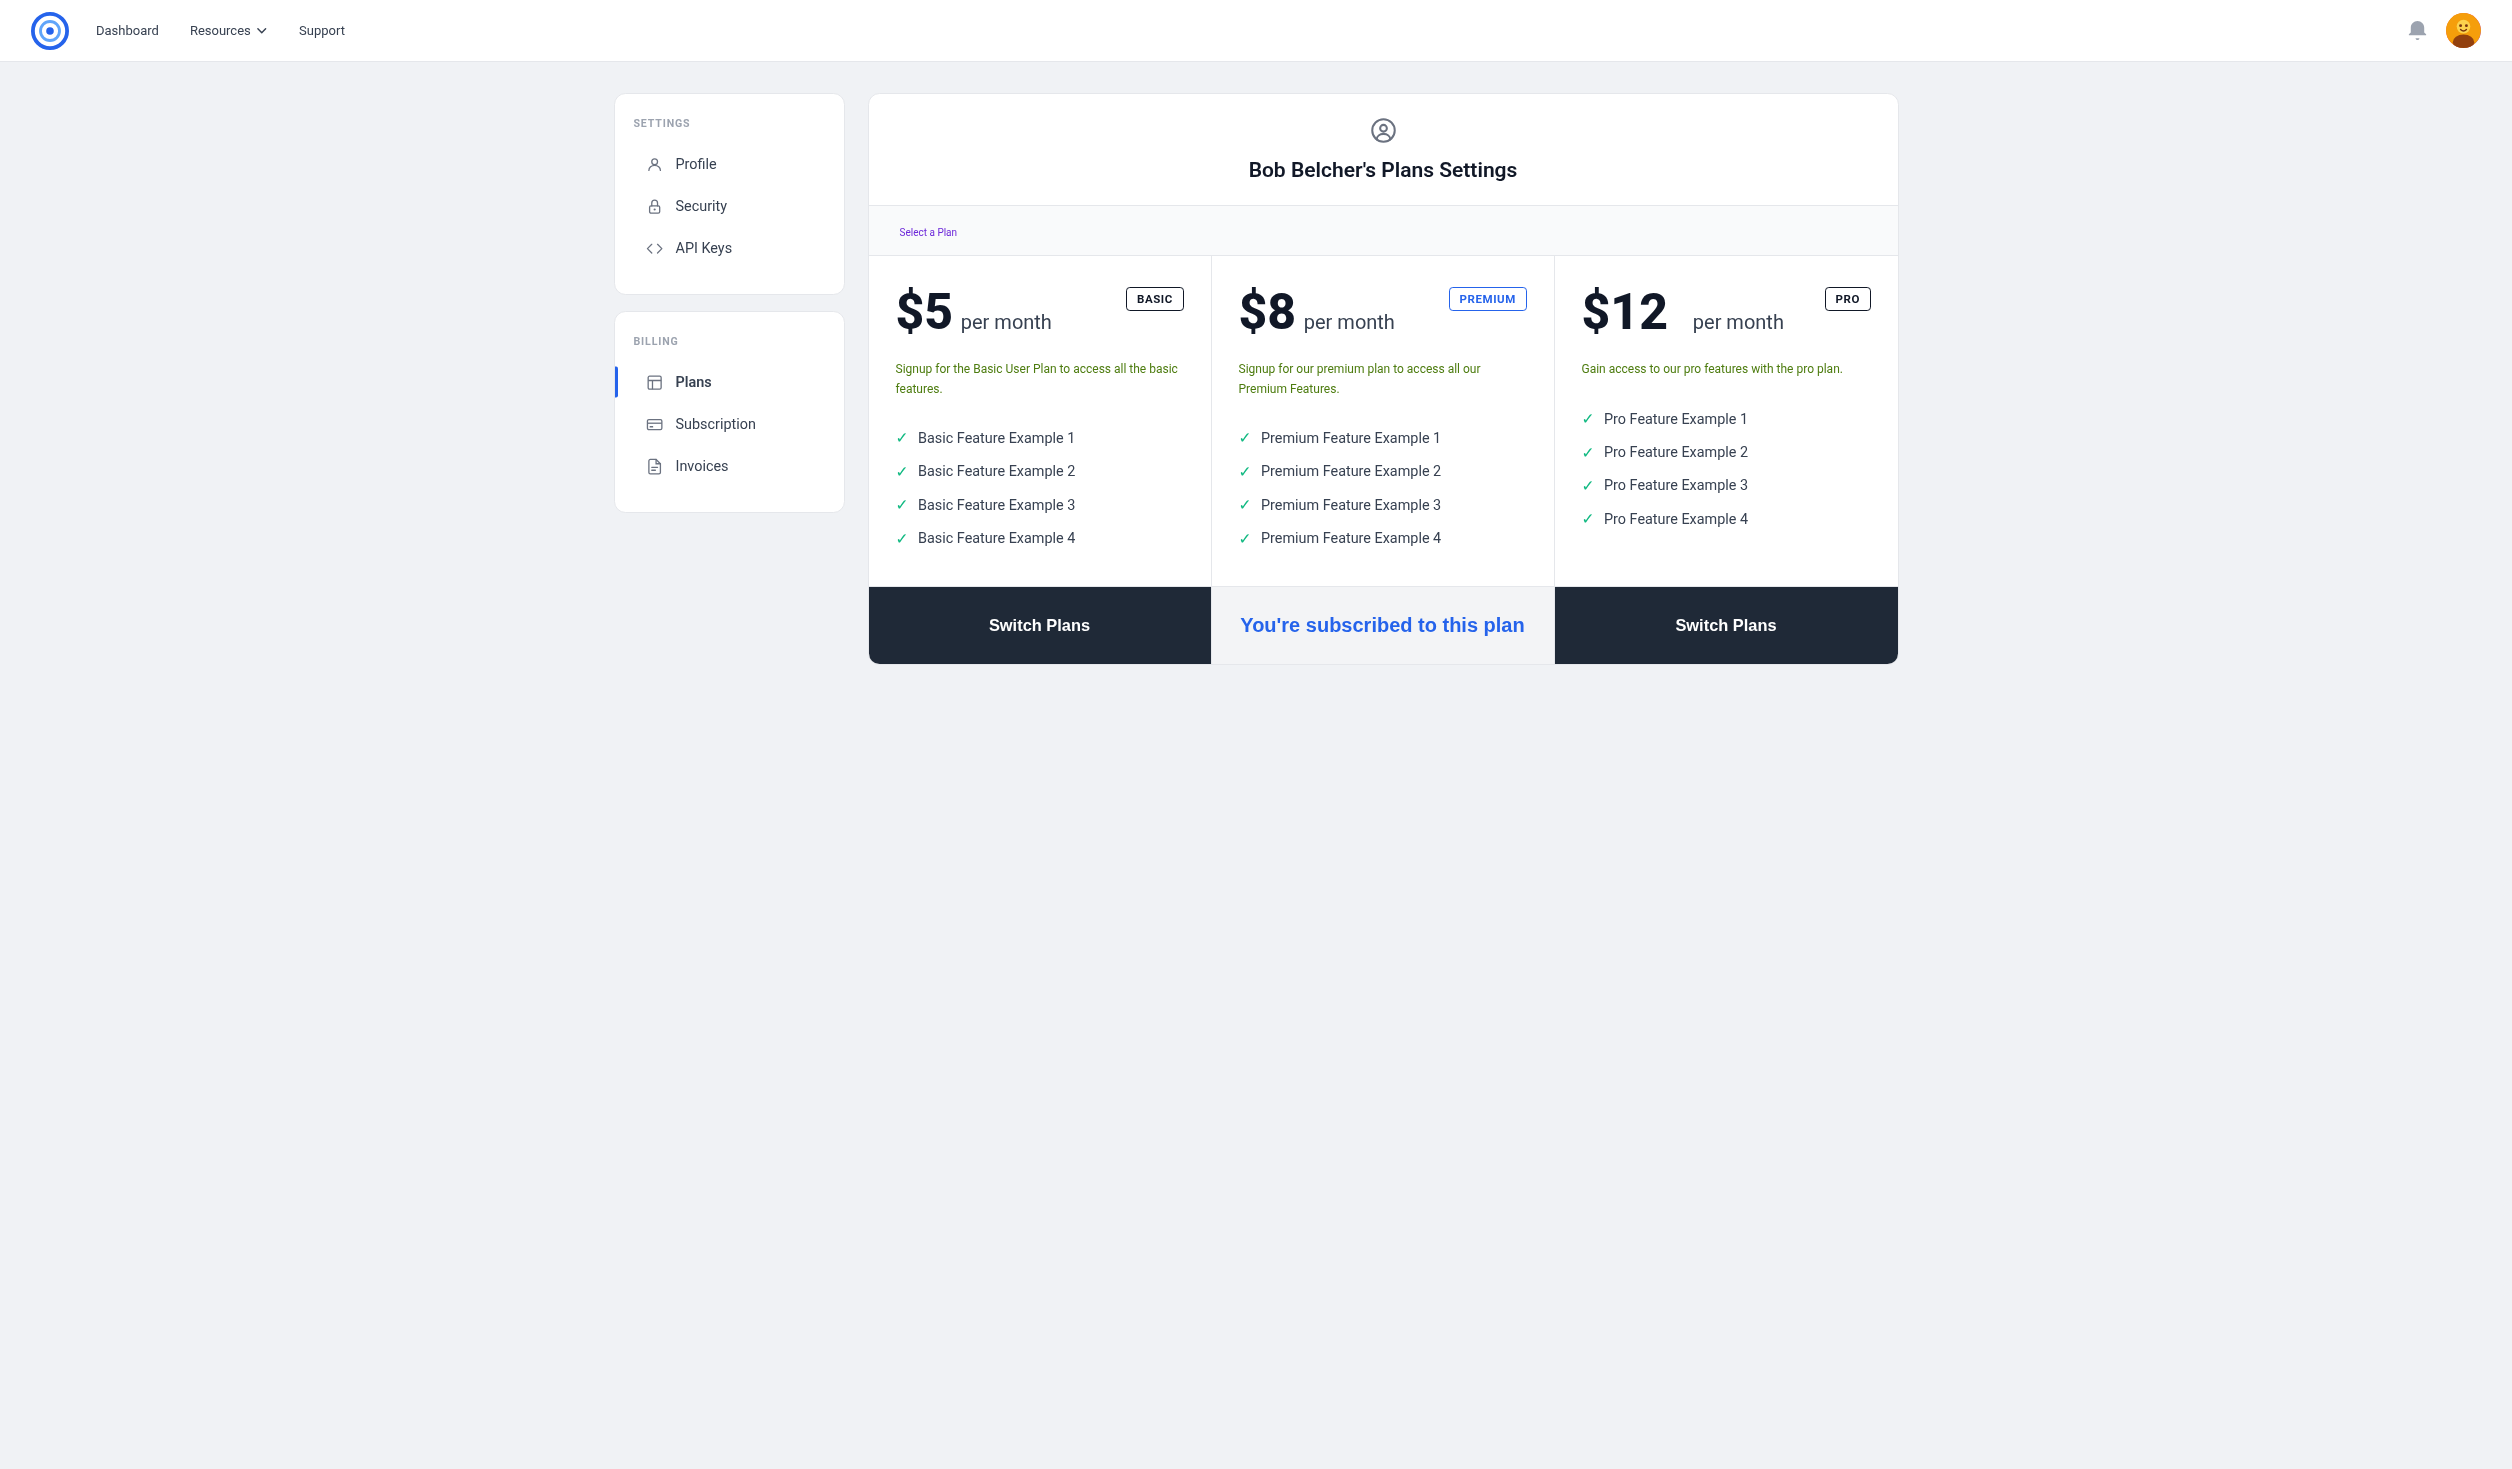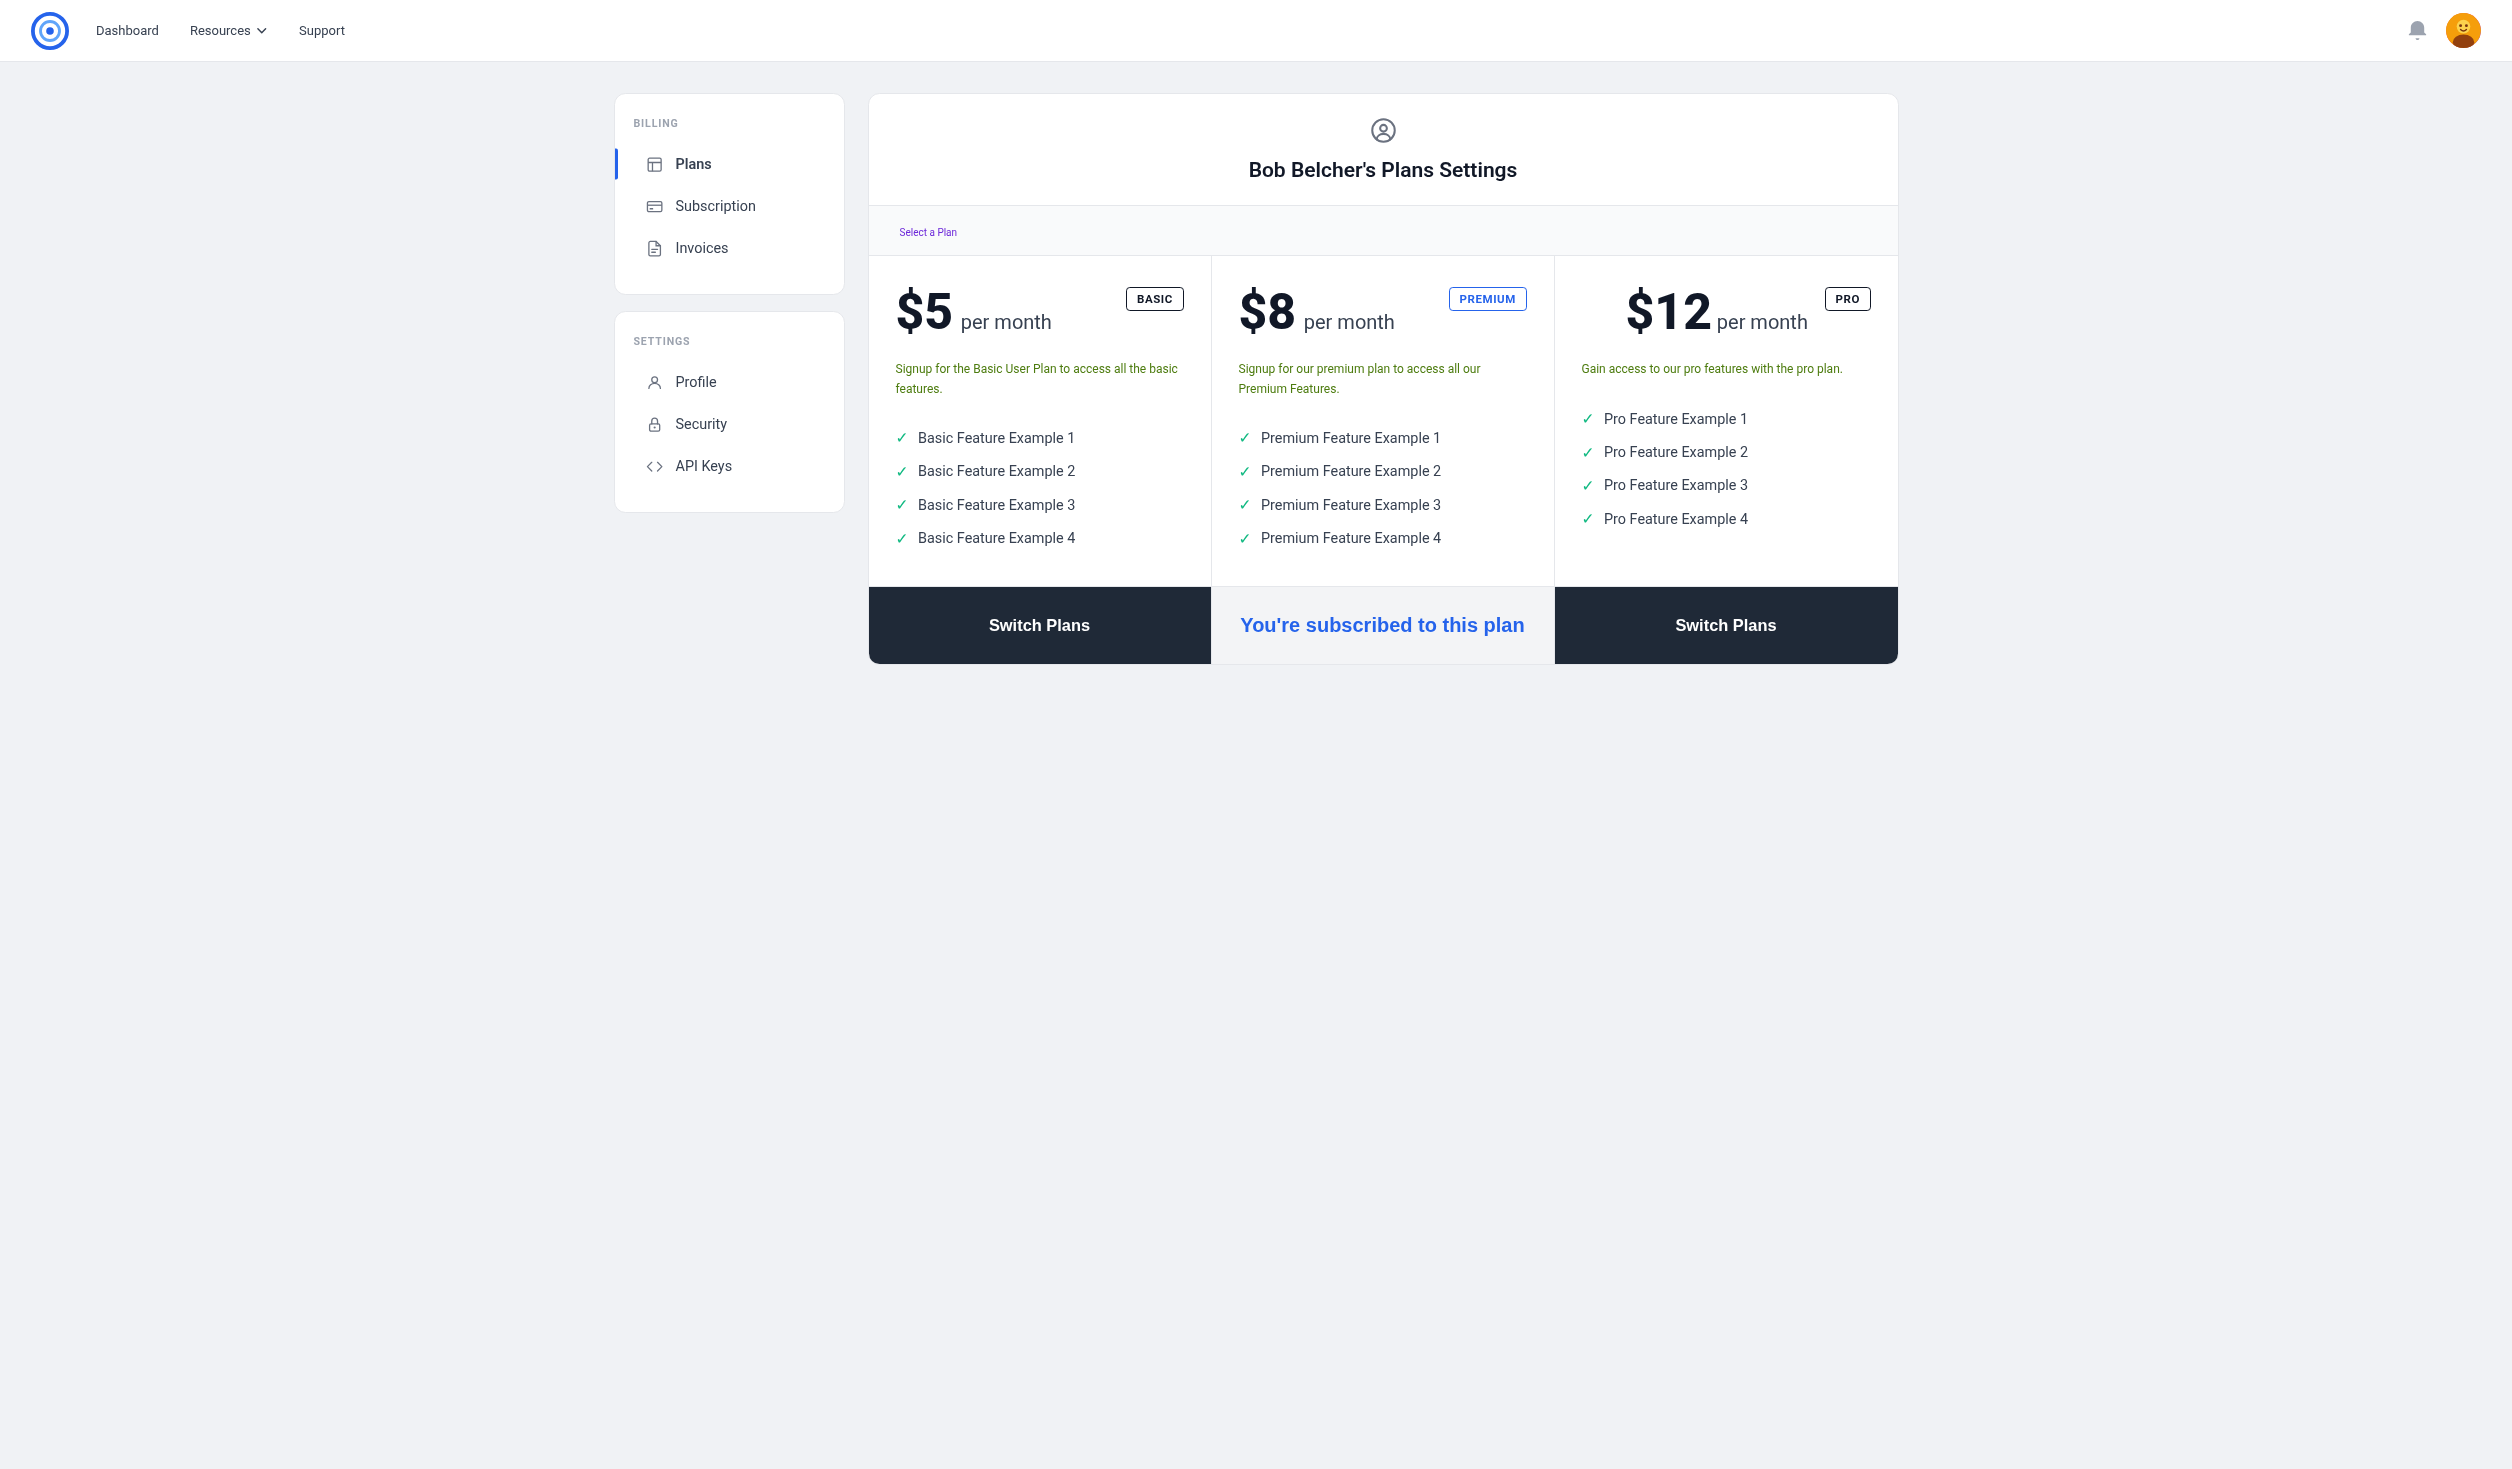--- a/index.html
+++ b/index.html
@@ -302,20 +302,54 @@
       </svg>
     </div>
   </div>
 </nav>
 
 <div class="main-container">
 
   <aside class="sidebar">
 
     <div class="sidebar-card">
+      <div class="sidebar-section-title">SETTINGS</div>
+
+      <div class="sidebar-item">
+        <span class="sidebar-icon">
+          <svg width="17.3" height="17.3" viewBox="0 0 24 24" fill="none">
+            <circle cx="12" cy="8" r="4" stroke="#6b7280" stroke-width="1.8"></circle>
+            <path d="M4 20c0-4 3.6-7 8-7s8 3 8 7" stroke="#6b7280" stroke-width="1.8" stroke-linecap="round"></path>
+          </svg>
+        </span>
+        <span>Profile</span>
+      </div>
+
+      <div class="sidebar-item">
+        <span class="sidebar-icon">
+          <svg width="17.3" height="17.3" viewBox="0 0 24 24" fill="none">
+            <rect x="5" y="11" width="14" height="10" rx="2" stroke="#6b7280" stroke-width="1.8"></rect>
+            <path d="M8 11V7a4 4 0 018 0v4" stroke="#6b7280" stroke-width="1.8" stroke-linecap="round"></path>
+            <circle cx="12" cy="16" r="1.5" fill="#6b7280"></circle>
+          </svg>
+        </span>
+        <span>Security</span>
+      </div>
+
+      <div class="sidebar-item">
+        <span class="sidebar-icon">
+          <svg width="17.3" height="17.3" viewBox="0 0 24 24" fill="none">
+            <path d="M8 6L2 12l6 6M16 6l6 6-6 6" stroke="#6b7280" stroke-width="1.8" stroke-linecap="round" stroke-linejoin="round"></path>
+          </svg>
+        </span>
+        <span>API Keys</span>
+      </div>
+    </div>
+
+    <div class="sidebar-card">
       <div class="sidebar-section-title">BILLING</div>
 
       <div class="sidebar-item active">
         <span class="sidebar-icon">
           <svg width="17.3" height="17.3" viewBox="0 0 24 24" fill="none">
             <rect x="3" y="3" width="18" height="18" rx="2" stroke="#6b7280" stroke-width="1.8"></rect>
             <path d="M3 9h18M9 21V9" stroke="#6b7280" stroke-width="1.8"></path>
           </svg>
         </span>
         <span>Plans</span>
@@ -335,54 +369,20 @@
       <div class="sidebar-item">
         <span class="sidebar-icon">
           <svg width="17.3" height="17.3" viewBox="0 0 24 24" fill="none">
             <path d="M14 2H6a2 2 0 00-2 2v16a2 2 0 002 2h12a2 2 0 002-2V8l-6-6z" stroke="#6b7280" stroke-width="1.8" stroke-linejoin="round"></path>
             <path d="M14 2v6h6M8 13h8M8 17h5" stroke="#6b7280" stroke-width="1.8" stroke-linecap="round"></path>
           </svg>
         </span>
         <span>Invoices</span>
       </div>
     </div>
-
-    <div class="sidebar-card">
-      <div class="sidebar-section-title">SETTINGS</div>
-
-      <div class="sidebar-item">
-        <span class="sidebar-icon">
-          <svg width="17.3" height="17.3" viewBox="0 0 24 24" fill="none">
-            <circle cx="12" cy="8" r="4" stroke="#6b7280" stroke-width="1.8"></circle>
-            <path d="M4 20c0-4 3.6-7 8-7s8 3 8 7" stroke="#6b7280" stroke-width="1.8" stroke-linecap="round"></path>
-          </svg>
-        </span>
-        <span>Profile</span>
-      </div>
-
-      <div class="sidebar-item">
-        <span class="sidebar-icon">
-          <svg width="17.3" height="17.3" viewBox="0 0 24 24" fill="none">
-            <rect x="5" y="11" width="14" height="10" rx="2" stroke="#6b7280" stroke-width="1.8"></rect>
-            <path d="M8 11V7a4 4 0 018 0v4" stroke="#6b7280" stroke-width="1.8" stroke-linecap="round"></path>
-            <circle cx="12" cy="16" r="1.5" fill="#6b7280"></circle>
-          </svg>
-        </span>
-        <span>Security</span>
-      </div>
-
-      <div class="sidebar-item">
-        <span class="sidebar-icon">
-          <svg width="17.3" height="17.3" viewBox="0 0 24 24" fill="none">
-            <path d="M8 6L2 12l6 6M16 6l6 6-6 6" stroke="#6b7280" stroke-width="1.8" stroke-linecap="round" stroke-linejoin="round"></path>
-          </svg>
-        </span>
-        <span>API Keys</span>
-      </div>
-    </div>
   </aside>
 
   <main class="content">
 
     <div class="content-header">
       <span class="content-header-icon">
         <svg width="27" height="27" viewBox="0 0 24 24" fill="none">
           <circle cx="12" cy="12" r="10" stroke="#6b7280" stroke-width="1.8"></circle>
           <circle cx="12" cy="10" r="3" stroke="#6b7280" stroke-width="1.8"></circle>
           <path d="M6 20c0-3 2.7-5 6-5s6 2 6 5" stroke="#6b7280" stroke-width="1.8" stroke-linecap="round"></path>
@@ -457,21 +457,21 @@
 
     <li class="plan-feature-item">
       <span class="check-icon">✓</span>
       <span>Premium Feature Example 4</span>
     </li>
 
     </ul>
   </div>
         <div class="plan-card">
     <div class="plan-header">
-      <div style="display:flex; align-items:baseline; gap:1px;margin-left:44px;">
+      <div style="display:flex; align-items:baseline; gap:21px;">
         <span class="plan-price">$12</span>
         <span class="plan-price-period">per month</span>
       </div>
       <span class="plan-badge">PRO</span>
     </div>
     <p class="plan-description">Gain access to our pro features with the pro plan.</p>
     <ul class="plan-features">
 
     <li class="plan-feature-item">
       <span class="check-icon">✓</span>

